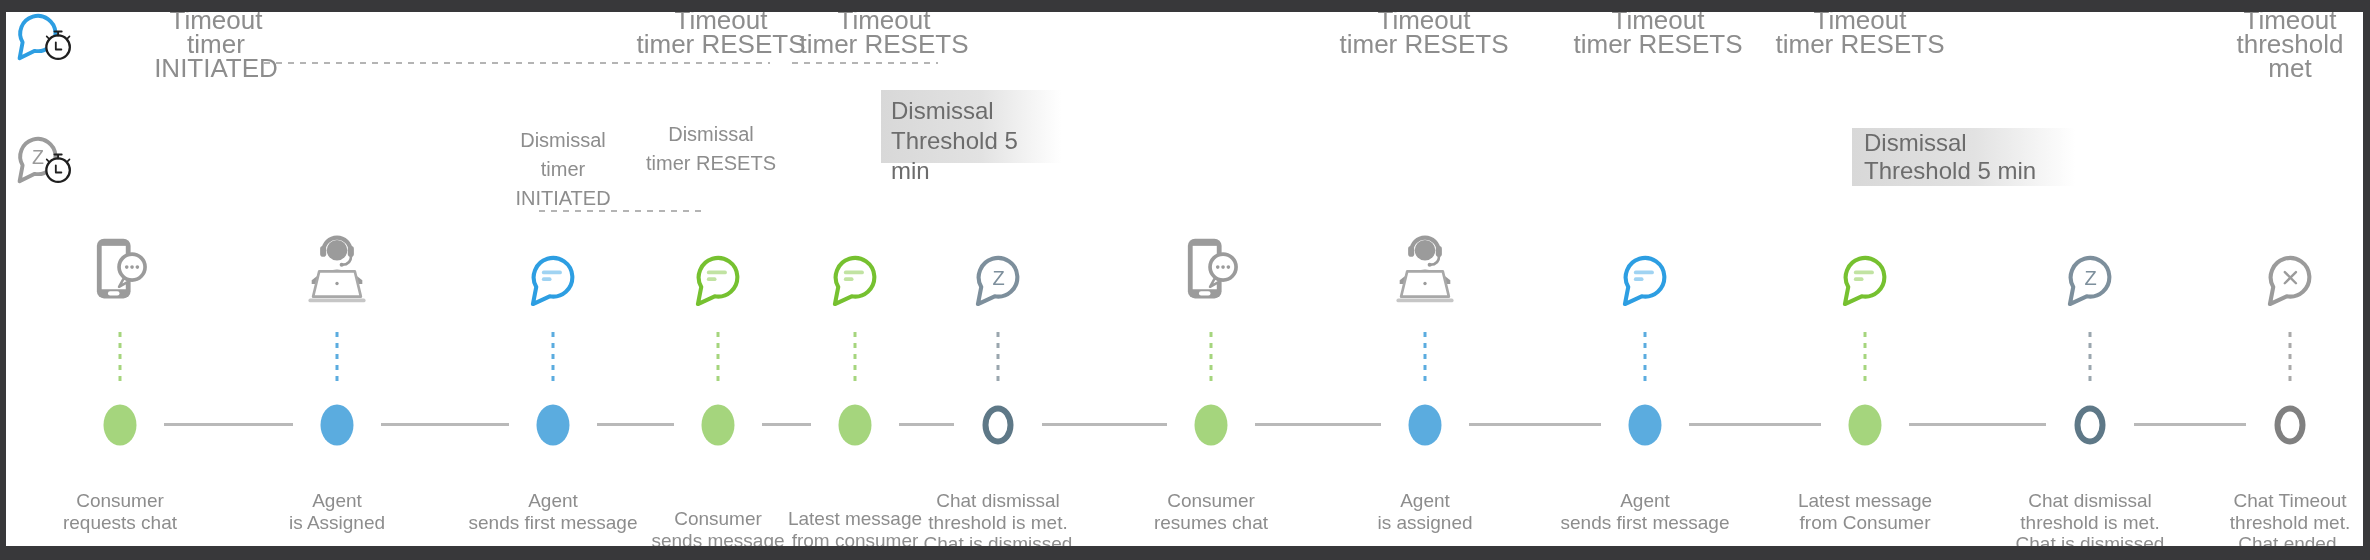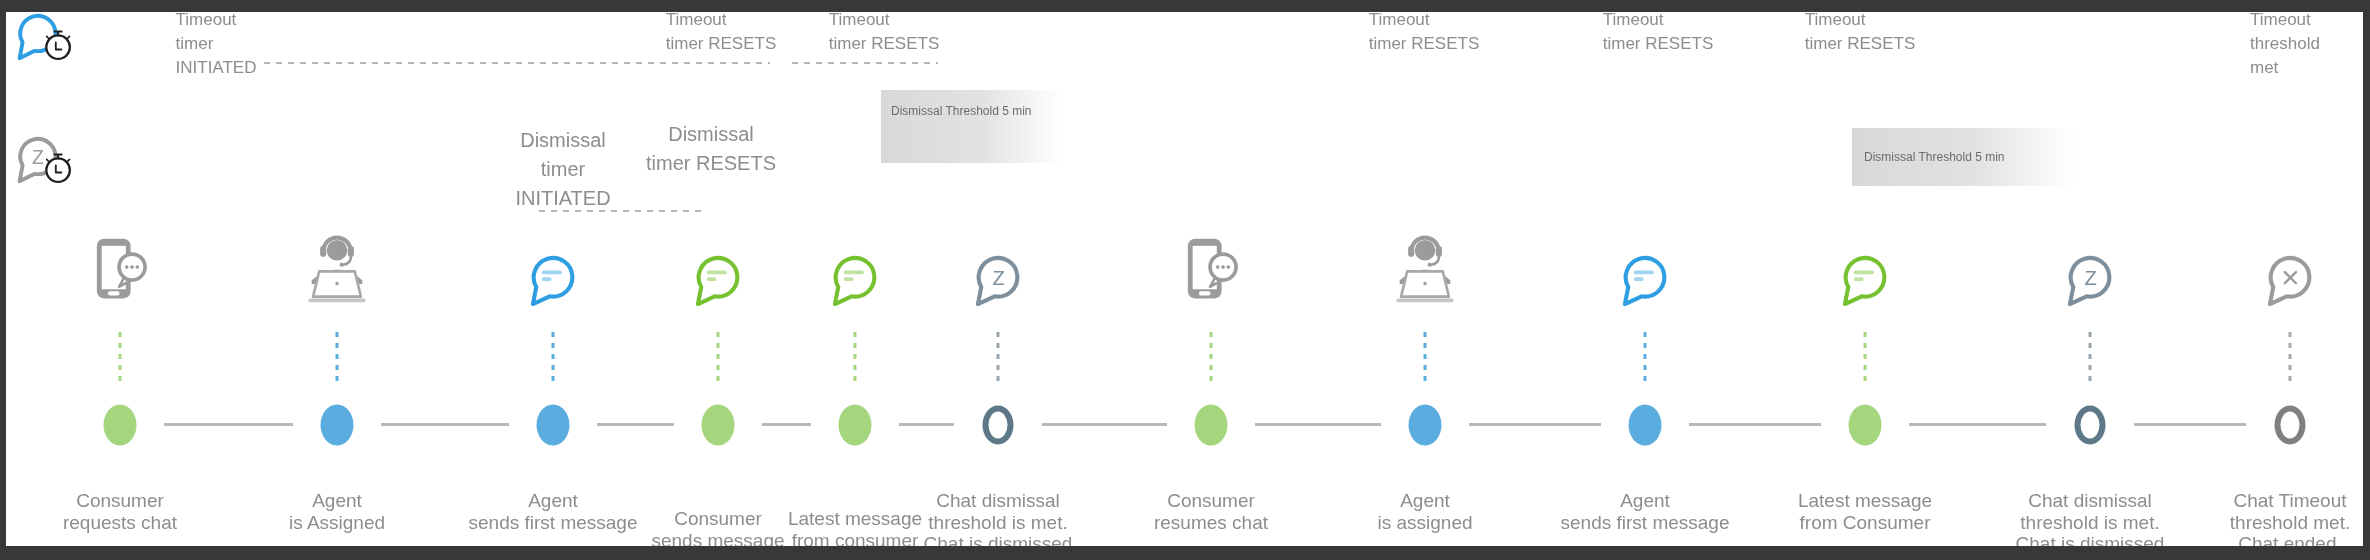--- a/index.html
+++ b/index.html
@@ -1,24 +1,24 @@
 <!DOCTYPE html>
 <html><head>
 <meta charset="utf-8">
 <style>
   html,body{margin:0;padding:0;background:#fff;}
   .frame{position:relative;width:2370px;height:560px;background:#38383a;font-family:"Liberation Sans",sans-serif;}
   .canvas{position:absolute;left:6px;top:12px;right:7px;bottom:14px;background:#fff;overflow:hidden;}
   .stage{position:absolute;left:-6px;top:-12px;width:2370px;height:560px;}
-  .t-label{position:absolute;top:8px;transform:translateX(-50%);text-align:left;
-           font-size:17px;line-height:24px;white-space:pre-line;}
+  .t-label{position:absolute;top:8px;transform:translateX(-50%);text-align:center;
+           font-size:26px;line-height:24px;white-space:pre-line;}
   .d-label{position:absolute;transform:translateX(-50%);text-align:center;
            font-size:20px;line-height:29px;white-space:pre-line;}
   .dash-h{position:absolute;height:2px;}
-  .tbox{position:absolute;font-size:12px;}
+  .tbox{position:absolute;font-size:24px;}
   .tbox-wrap{line-height:30px;padding:6px 10px;box-sizing:border-box;}
   .tbox-single{display:flex;align-items:center;padding-left:12px;box-sizing:border-box;}
   .node-icon{position:absolute;transform:translateX(-50%);line-height:0;}
   .connector{position:absolute;width:3px;transform:translateX(-50%);}
   .dot{position:absolute;transform:translate(-50%,-50%);border-radius:50%;box-sizing:border-box;}
   .seg{position:absolute;height:3px;top:423px;}
   .node-label{position:absolute;width:260px;transform:translateX(-50%);text-align:center;
               font-size:19px;line-height:21.5px;white-space:pre-line;}
   .legend{position:absolute;line-height:0;}
 </style>

